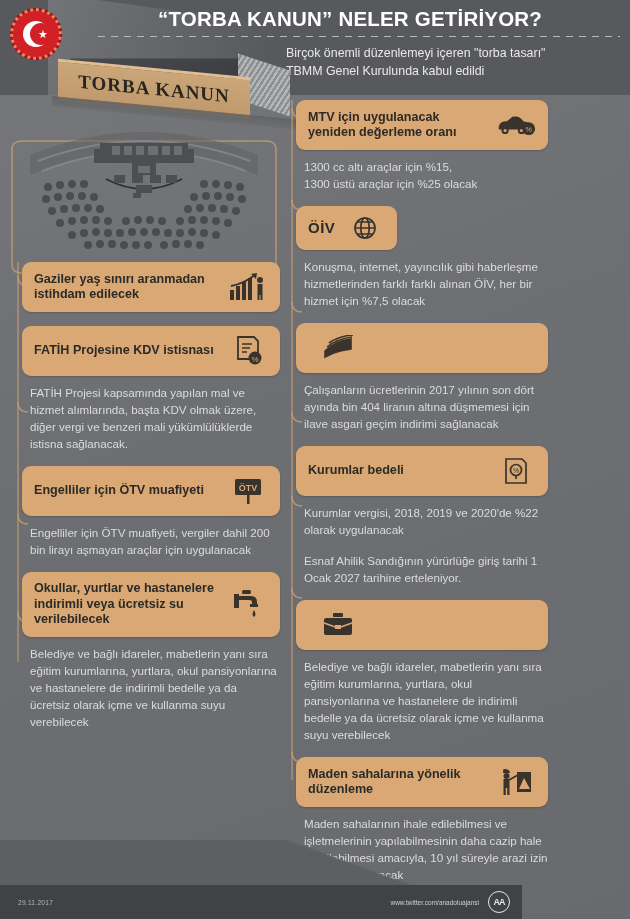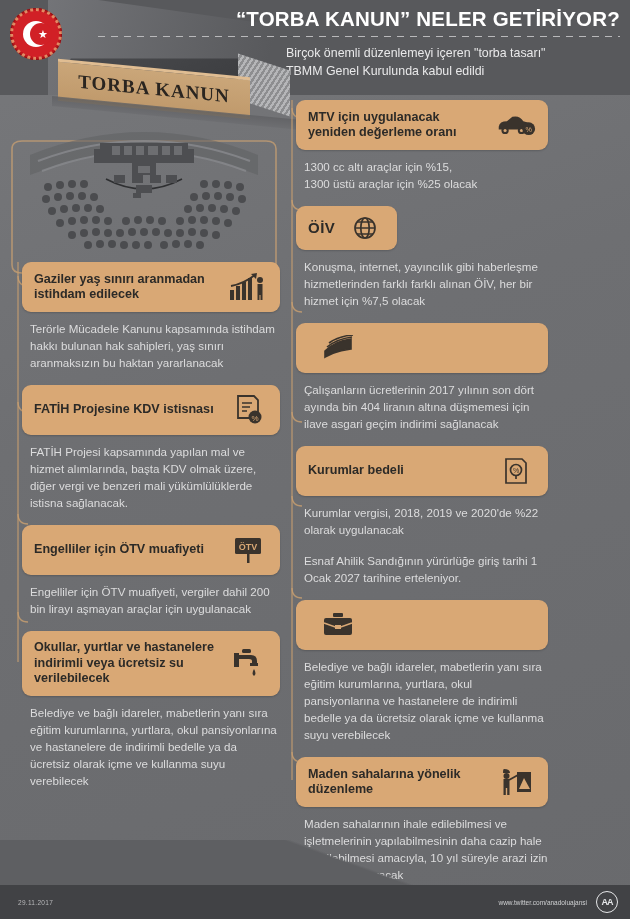--- a/index.html
+++ b/index.html
@@ -43,21 +43,21 @@
   }
   .tbmm-logo .star {
     position:absolute; left:28px; top:21px; color:#fff; font-size:11px; line-height:11px;
   }
   .tbmm-logo .ring-txt {
     position:absolute; left:0; top:0; width:52px; height:52px; border-radius:50%;
     border:3px dotted rgba(255,235,160,.55);
   }
   .main-title {
     position:absolute; left:80px; top:7px; width:540px;
-    text-align:right;
+    text-align:center;
     font-size:20.5px; font-weight:bold; color:#ffffff;
     letter-spacing:.2px;
   }
   .dash-rule {
     position:absolute; left:98px; top:36px; width:522px; height:1px;
     background: repeating-linear-gradient(to right,#b9b9bb 0 7px, rgba(0,0,0,0) 7px 13px);
   }
   .subtitle {
     position:absolute; left:286px; top:44px; width:340px;
     font-size:12.4px; line-height:18px; color:#e9e9ea;
@@ -123,21 +123,21 @@
   .body-text {
     margin:8px 0 0 8px;
     font-size:11.6px; line-height:17px; color:#dcdcdd;
   }
   
   .foot-wedge {
     position:absolute; left:0; top:840px; width:630px; height:45px;
     background: linear-gradient(200deg, rgba(95,96,99,0) 45%, #5e5f62 46%);
   }
   .footer {
-    position:absolute; left:0; bottom:0; width:630px; height:34px;
+    position:absolute; left:0; bottom:0; width:522px; height:34px;
     background:#414245;
     display:flex; align-items:center;
   }
   .foot-date { margin-left:18px; font-size:6.5px; color:#b7b8ba; letter-spacing:.3px; }
   .foot-right { margin-left:auto; display:flex; align-items:center; margin-right:12px; gap:9px; }
   .foot-url { font-size:6.5px; color:#cfd0d2; }
   .aa-logo {
     width:22px; height:22px; border-radius:50%;
     border:1.6px solid #e6e7e9;
     display:flex; align-items:center; justify-content:center;
@@ -309,21 +309,20 @@
               <rect x="19" y="6" width="4" height="22"></rect>
             <path d="M2 14 Q14 12 26 3" stroke="currentColor" stroke-width="1.8" fill="none"></path>
             <path d="M22 2 L28 1 L27 7 Z"></path>
             <circle cx="31" cy="8" r="3"></circle>
               <rect x="28.5" y="12" width="5" height="11"></rect>
             <rect x="28.5" y="23" width="2" height="5"></rect>
               <rect x="31.5" y="23" width="2" height="5"></rect>
           </svg>
         </div>
       </div>
-      <div class="body-text">Terörle Mücadele Kanunu kapsamında istihdam hakkı bulunan hak sahipleri, yaş sınırı aranmaksızın bu haktan yararlanacak</div>
     </div>
 
     <div class="block">
       <div class="badge">
         <div class="btxt">FATİH Projesine KDV istisnası</div>
         <div class="bicon">
           <svg width="32" height="32" viewBox="0 0 32 32" fill="none" stroke="currentColor" stroke-width="1.8">
             <path d="M6 2 H22 L26 6 V24 H6 Z" fill="none"></path>
             <path d="M10 9 H20 M10 13 H18 M10 17 H15" stroke-width="1.6"></path>
             <circle cx="23" cy="23" r="6.5" fill="currentColor" stroke="none"></circle>

